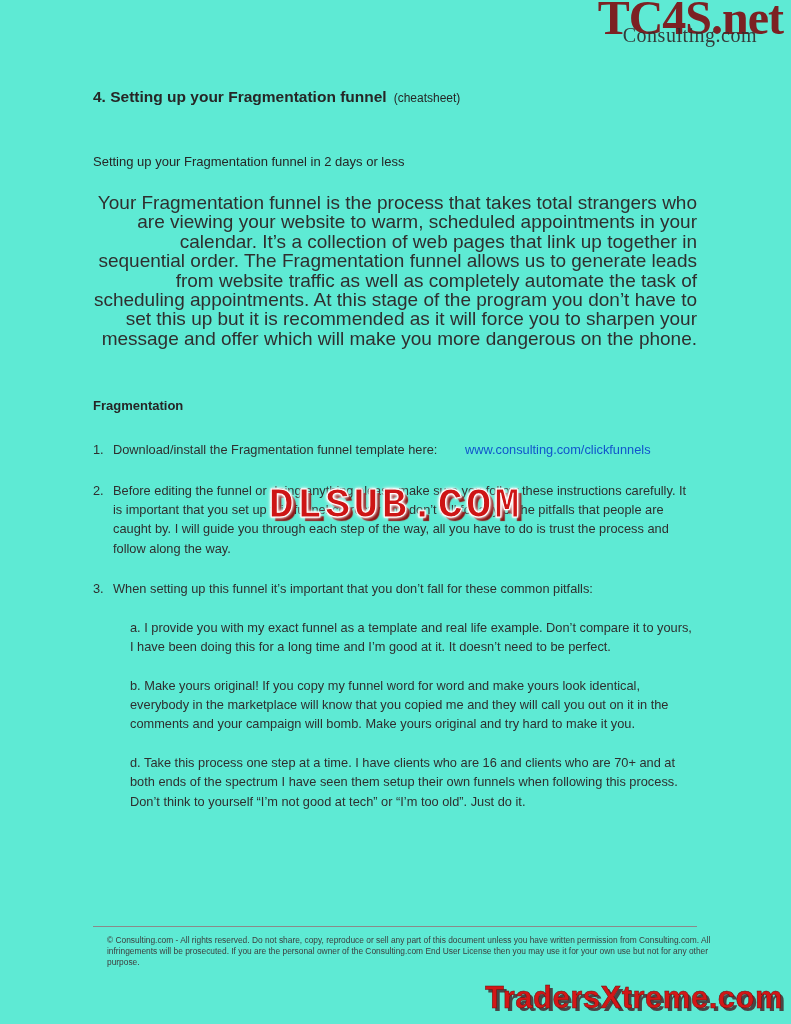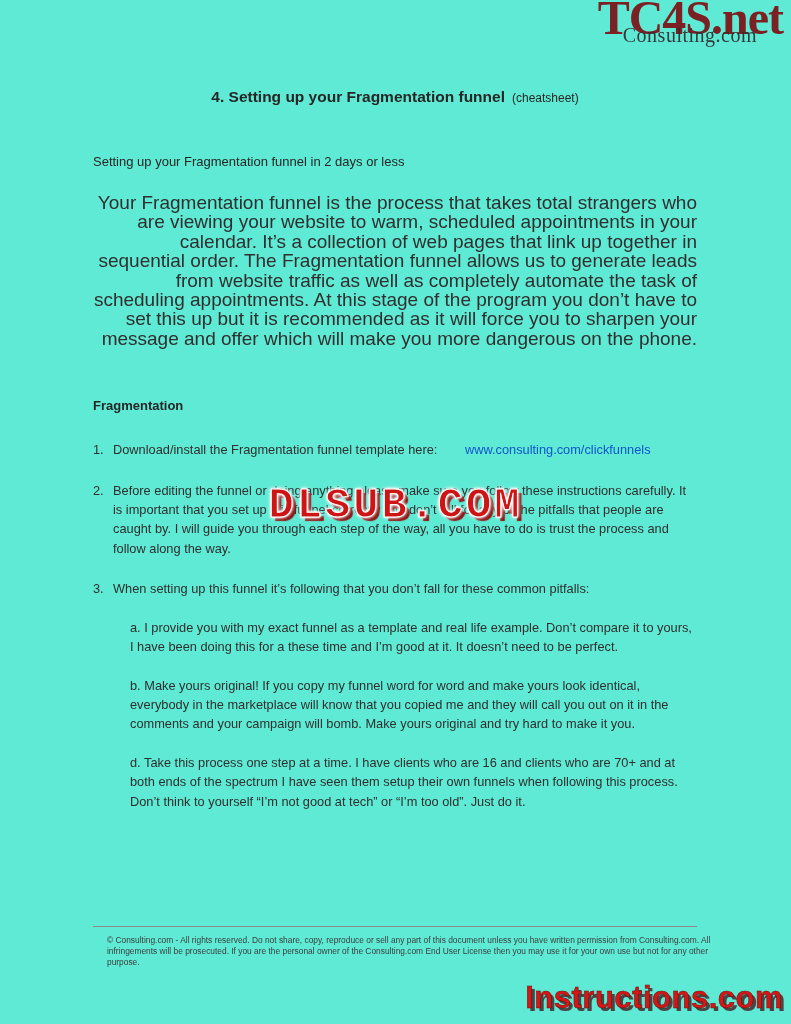--- a/index.html
+++ b/index.html
@@ -16,21 +16,20 @@
     position: absolute;
     left: 93px;
     top: 0;
     width: 604px;
   }
   .doc-title {
     margin: 88px 0 0 0;
     font-size: 15.5px;
     font-weight: bold;
     color: #262626;
-    text-align: center;
   }
   .title-suffix {
     font-size: 12px;
     font-weight: normal;
     margin-left: 7px;
   }
   .section-heading {
     margin: 48px 0 0 0;
     font-size: 13px;
     font-weight: normal;
@@ -166,30 +165,30 @@
     </div>
 
     <div class="step">
       <span class="step-num">2.</span>
       <div class="step-body">Before editing the funnel or doing anything please make sure you follow these instructions carefully.  It is important that you set up this funnel correctly and don’t fall for any of the pitfalls that people are caught by. I will guide you through each step of the way, all you have to do is trust the process and follow along the way.</div>
     </div>
 
     <div class="step">
       <span class="step-num">3.</span>
       <div class="step-body">
-        <span>When setting up this funnel it’s following that you don’t fall for these common pitfalls:</span>
-        <p class="sub-item">a. I provide you with my exact funnel as a template and real life example. Don’t compare it to yours, I have been doing this for a these time and I’m good at it.  It doesn’t need to be perfect.</p>
+        <span>When setting up this funnel it’s important that you don’t fall for these common pitfalls:</span>
+        <p class="sub-item">a. I provide you with my exact funnel as a template and real life example. Don’t compare it to yours, I have been doing this for a long time and I’m good at it.  It doesn’t need to be perfect.</p>
         <p class="sub-item">b. Make yours original! If you copy my funnel word for word and make yours look identical, everybody in the marketplace will know that you copied me and they will call you out on it in the comments and your campaign will bomb. Make yours original and try hard to make it you.</p>
         <p class="sub-item">d. Take this process one step at a time.  I have clients who are 16 and clients who are 70+ and at both ends of the spectrum I have seen them setup their own funnels when following this process.  Don’t think to yourself “I’m not good at tech” or “I’m too old”.  Just do it.</p>
       </div>
     </div>
 
   </div>
 
   <div class="center-watermark">DLSUB.COM</div>
 
   <div class="rule"></div>
 
   <div class="footer-text">© Consulting.com - All rights reserved.  Do not share, copy, reproduce or sell any part of this document unless you have written permission from Consulting.com.  All infringements will be prosecuted.  If you are the personal owner of the Consulting.com End User License then you may use it for your own use but not for any other purpose.</div>
 
-  <div class="bottom-watermark">Instructions.com</div>
+  <div class="bottom-watermark">TradersXtreme.com</div>
 
 </div>
 
 </body></html>

